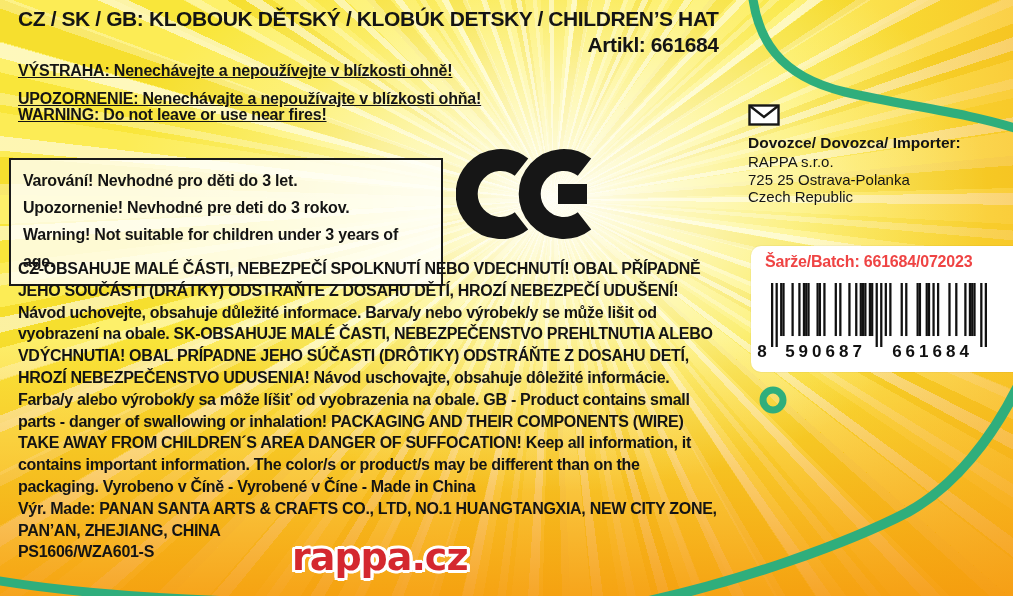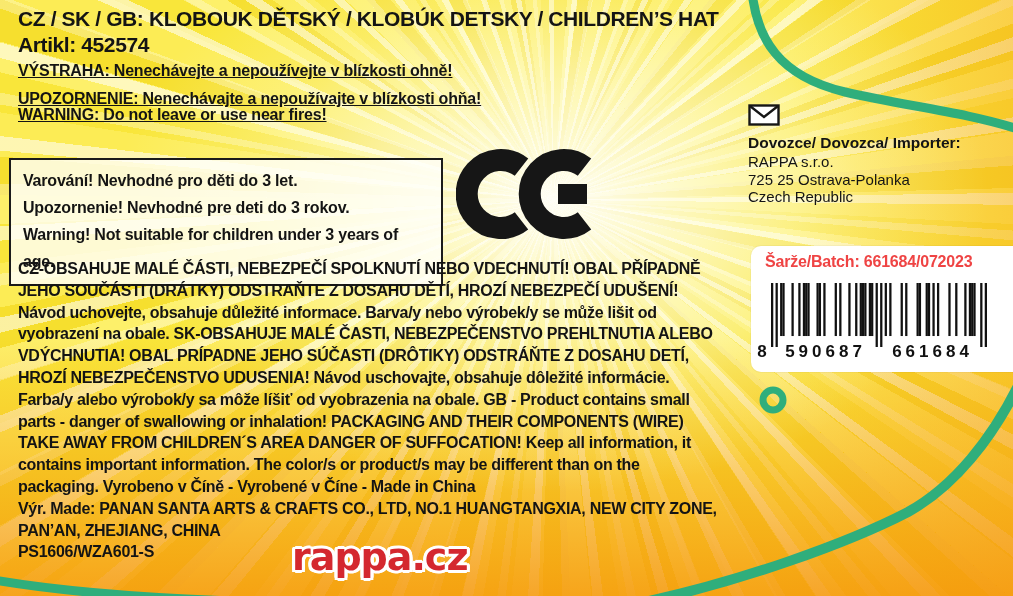--- a/index.html
+++ b/index.html
@@ -18,21 +18,21 @@
       linear-gradient(90deg, rgba(246,160,20,0) 78%, rgba(246,155,15,0.38) 100%),
       repeating-conic-gradient(from 2deg at 553px 200px,
         rgba(255,255,255,0) 0deg 3.4deg, rgba(255,255,255,0.55) 3.4deg 4.9deg,
         rgba(255,255,255,0) 4.9deg 8.1deg, rgba(255,255,255,0.30) 8.1deg 9.3deg),
       repeating-conic-gradient(from 0deg at 553px 200px,
         #f9e63a 0deg 4deg, #fdf06a 4deg 7deg, #f6df2e 7deg 11deg, #fcec55 11deg 15.5deg);
   }
   .abs{position:absolute;}
   .decor{position:absolute;left:0;top:0;pointer-events:none;}
 
-  .title{left:18px;top:6px;font-size:21px;line-height:26px;font-weight:bold;letter-spacing:-0.4px;}
+  .title{left:18px;top:6px;font-size:21px;line-height:26px;font-weight:bold;letter-spacing:-0.4px;text-align:right;}
   .fire{left:18px;font-size:16px;font-weight:bold;letter-spacing:-0.2px;text-decoration:underline;}
   .fire.l1{top:62px;} .fire.l2{top:90px;} .fire.l3{top:106px;}
 
   .age-box{
     left:9px;top:158px;width:406px;
     padding:7px 12px 9px 12px;
     background:rgba(255,255,250,0.80);
     border:2px solid #1b1b1b;
     font-size:16px;font-weight:bold;line-height:27px;letter-spacing:-0.2px;
   }
@@ -78,21 +78,21 @@
 
   <svg class="decor" width="1013" height="596" viewBox="0 0 1013 596">
     <path d="M752,-8 C757,38 778,76 845,92 C905,106 965,112 1018,129" fill="none" stroke="#2fae7c" stroke-width="9"></path>
     <path d="M-6,580 C70,593 160,599 262,602" fill="none" stroke="#2fae7c" stroke-width="9"></path>
     <path d="M630,605 C740,583 852,541 908,512 C955,486 992,438 1018,386" fill="none" stroke="#2fae7c" stroke-width="10"></path>
     <circle cx="773" cy="400" r="10" fill="none" stroke="#2fae7c" stroke-width="7"></circle>
   </svg>
 
   <div class="abs title">
     <div>CZ / SK / GB: KLOBOUK DĚTSKÝ / KLOBÚK DETSKY / CHILDREN’S HAT</div>
-    <div>Artikl: 452574</div>
+    <div>Artikl: 661684</div>
   </div>
 
   <div class="abs fire l1">VÝSTRAHA: Nenechávejte a nepoužívejte v blízkosti ohně!</div>
   <div class="abs fire l2">UPOZORNENIE: Nenechávajte a nepoužívajte v blízkosti ohňa!</div>
   <div class="abs fire l3">WARNING: Do not leave or use near fires!</div>
 
   <div class="abs age-box">
     <div>Varování! Nevhodné pro děti do 3 let.</div>
     <div>Upozornenie! Nevhodné pre deti do 3 rokov.</div>
     <div>Warning! Not suitable for children under 3 years of age.</div>

